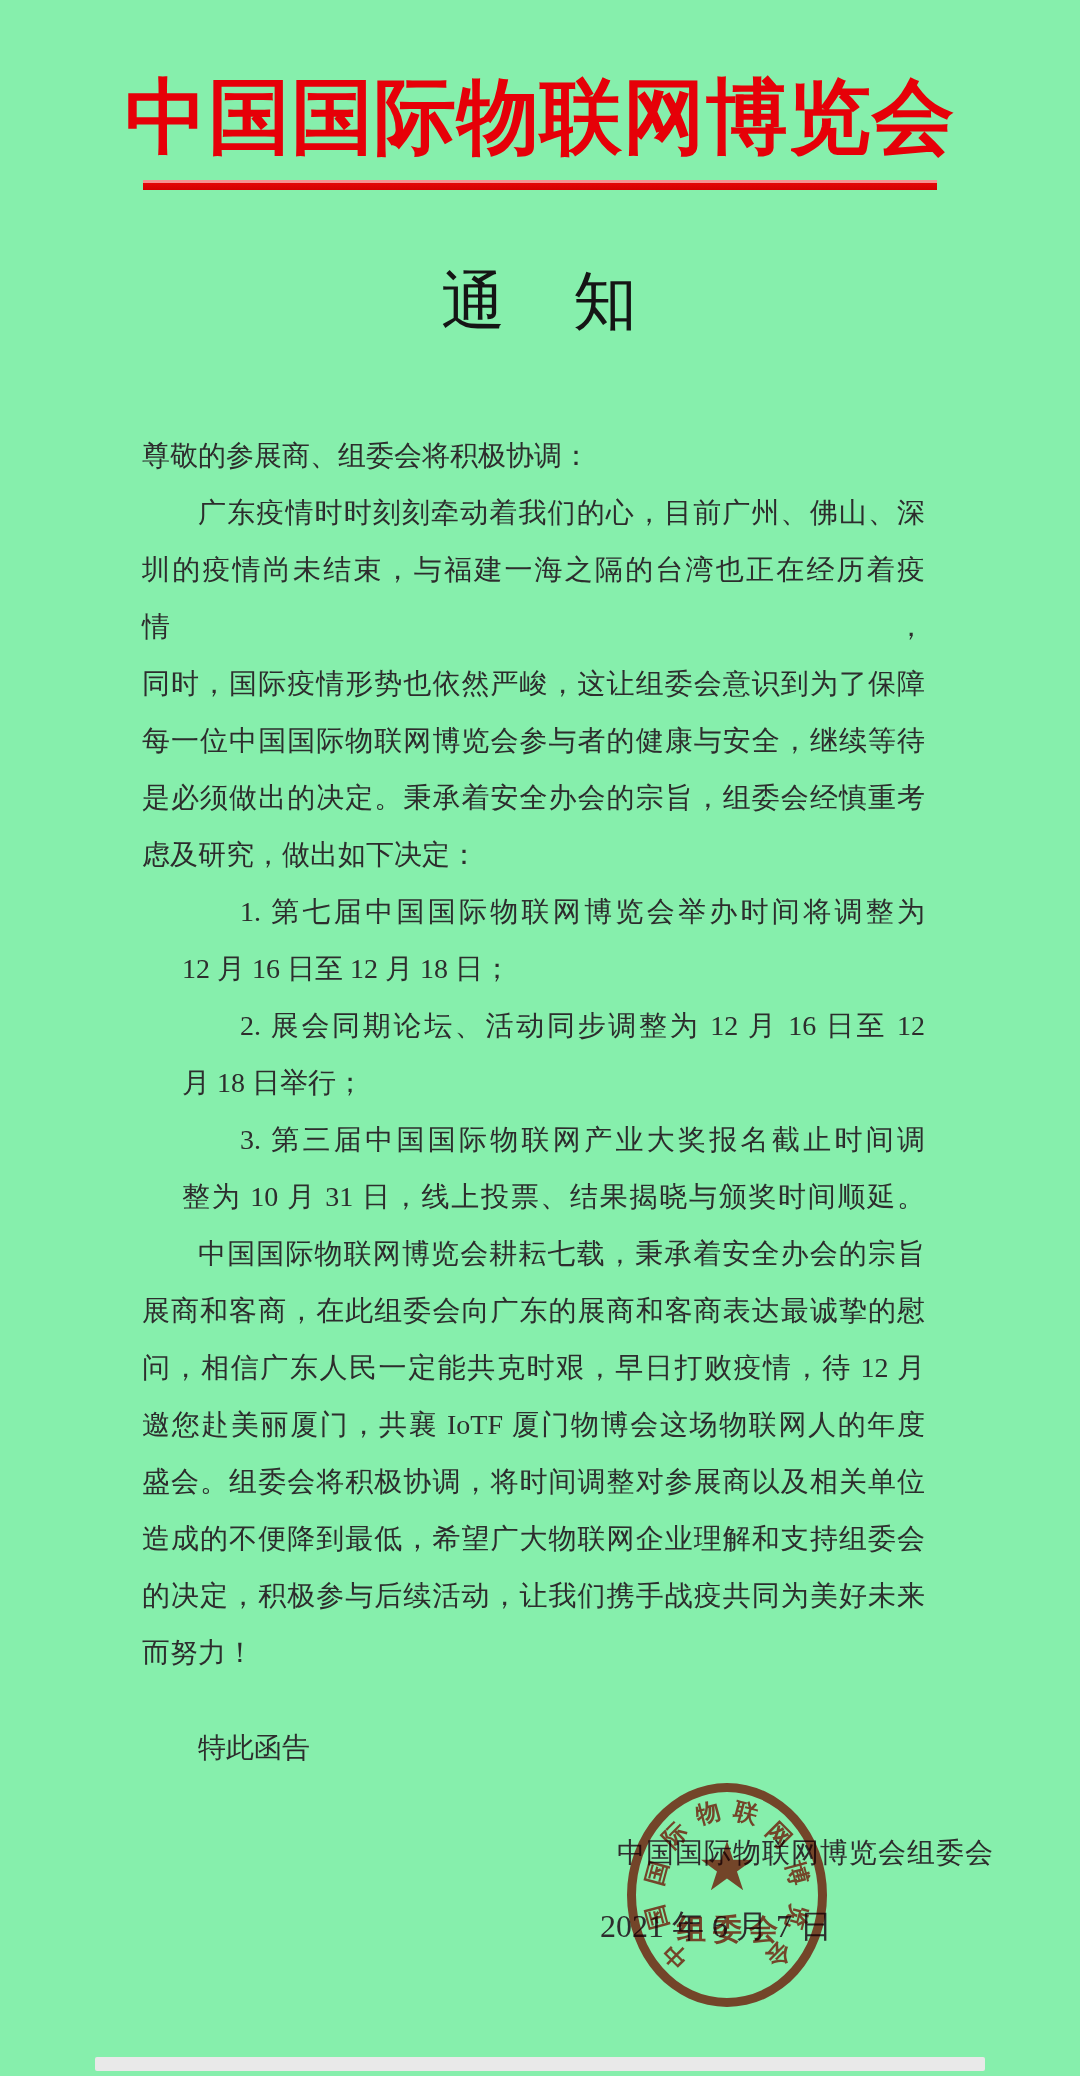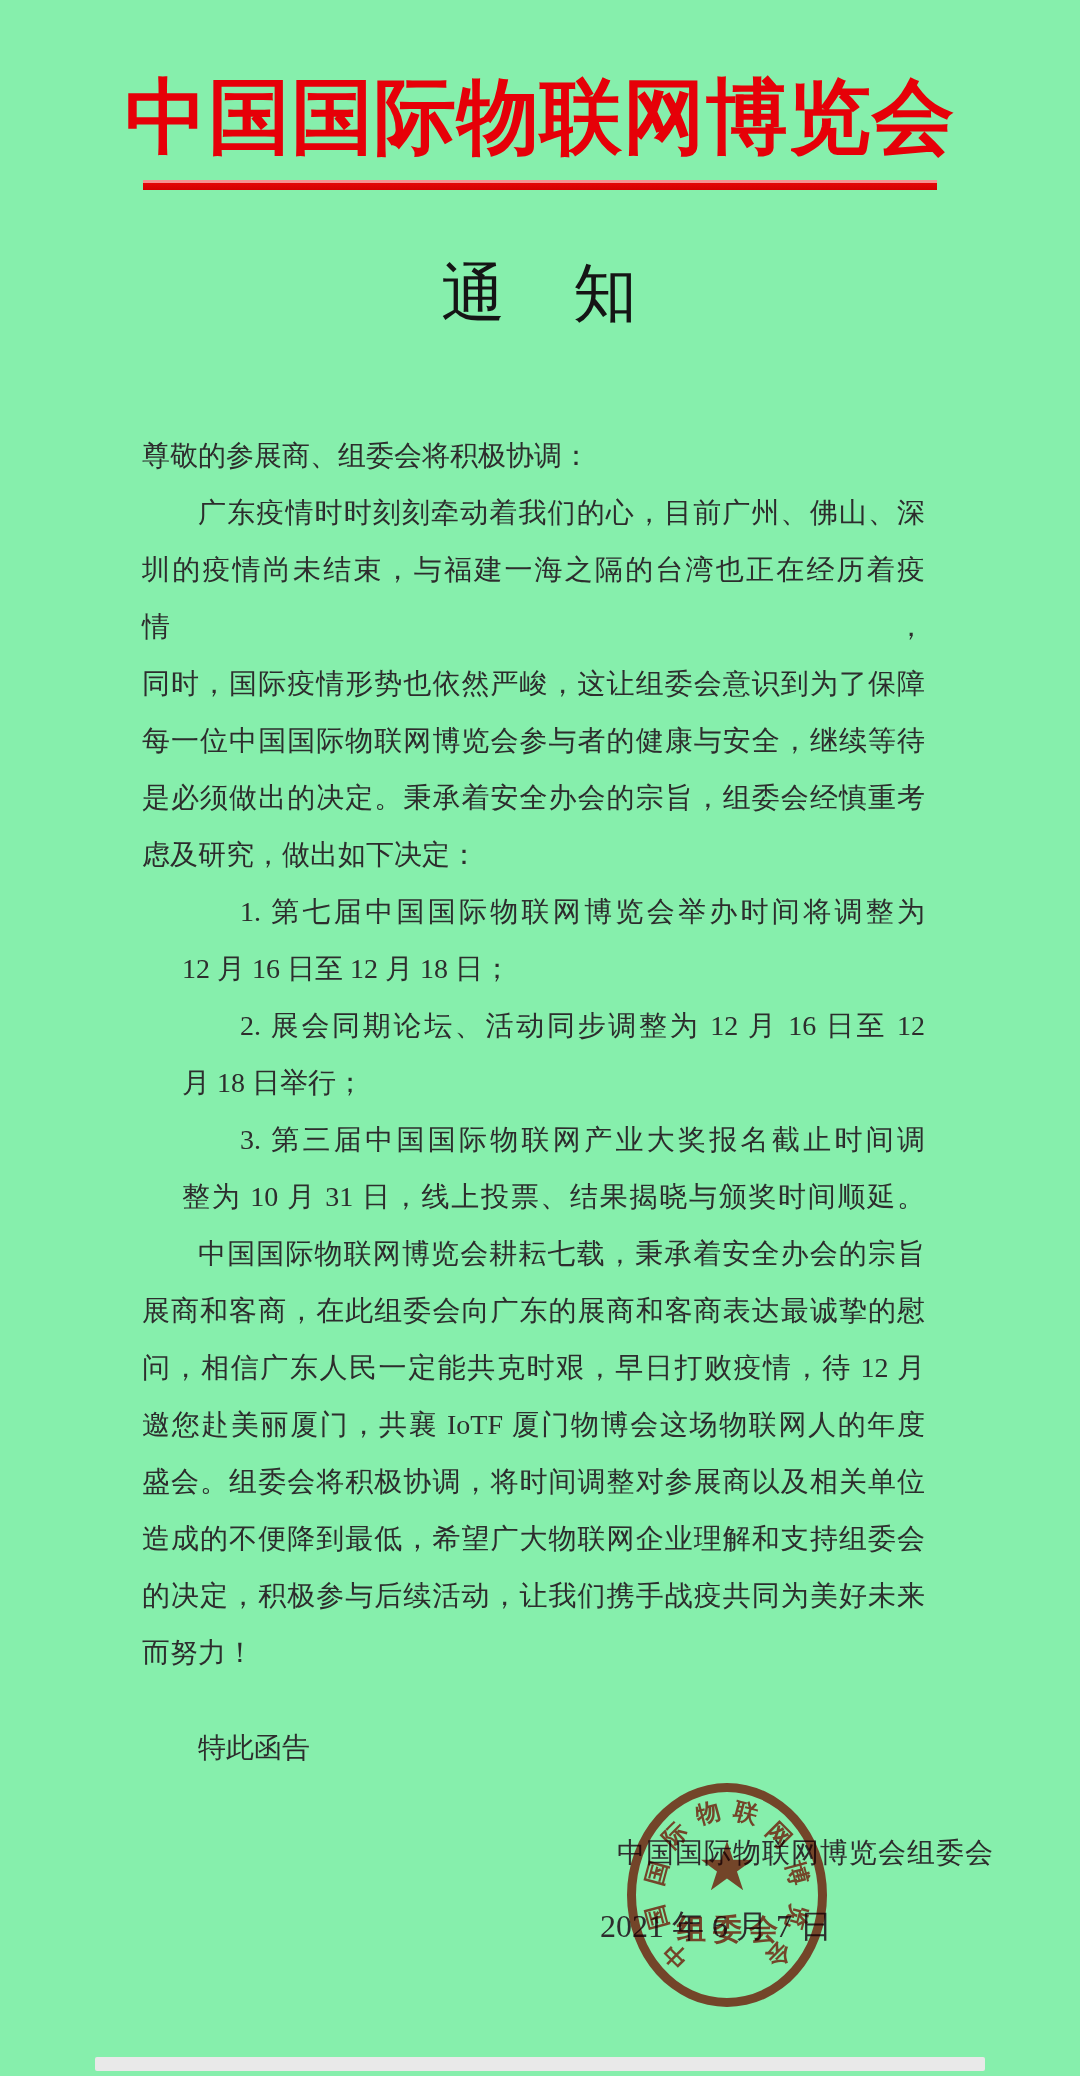--- a/index.html
+++ b/index.html
@@ -12,21 +12,21 @@
     position:absolute;top:62px;left:0;width:1080px;text-align:center;
     font-family:"Liberation Sans","DejaVu Sans",sans-serif;
     font-weight:bold;font-size:82px;line-height:110px;letter-spacing:1px;
     color:#e60008;white-space:nowrap;
   }
   .header-rule{
     position:absolute;top:180px;left:143px;width:794px;height:10px;
     background:linear-gradient(180deg,#f59090 0%,#f59090 28%,#e30505 34%,#d30000 100%);
   }
   .notice-title{
-    position:absolute;top:256px;left:0;width:1080px;text-align:center;
+    position:absolute;top:264px;left:0;width:1080px;text-align:center;
     font-size:64px;line-height:76px;color:#151515;letter-spacing:2px;
   }
   .body-block{
     position:absolute;top:427px;left:142px;width:783px;
     font-size:28px;line-height:57px;color:#2d2d2d;
   }
   .ln{white-space:nowrap;}
   .just{white-space:normal;text-align:justify;text-align-last:justify;}
   .ind2{text-indent:56px;}
   .ind35{text-indent:98px;}

